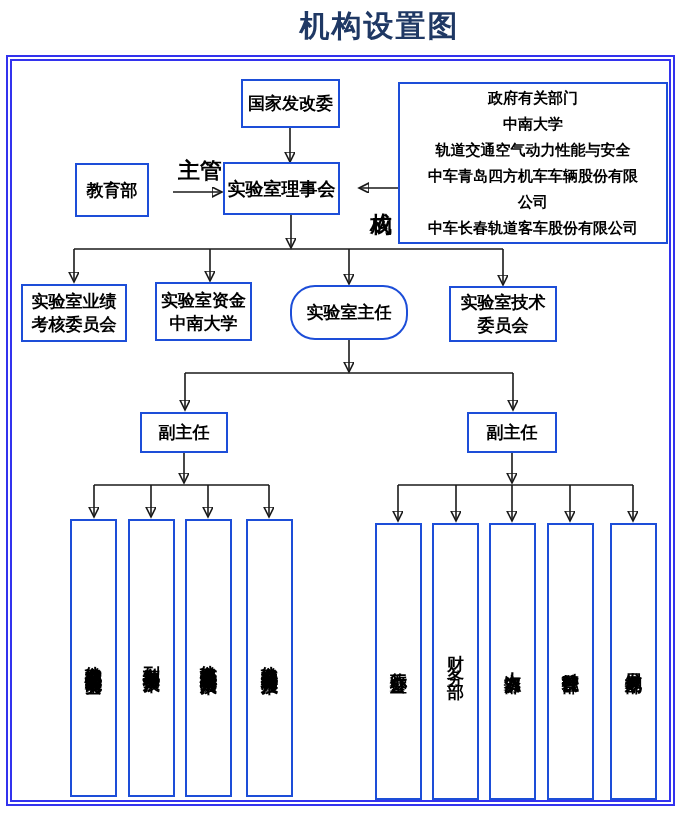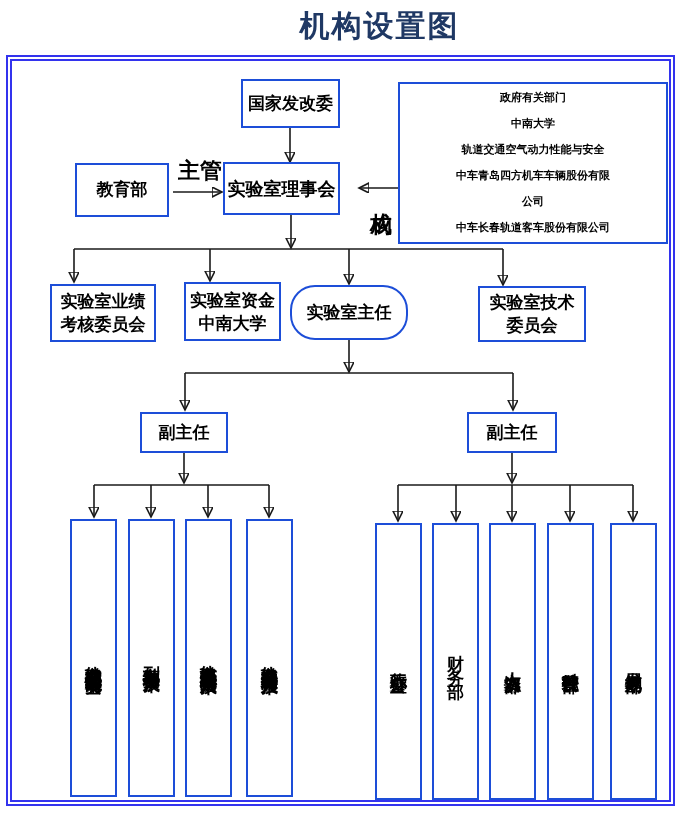--- a/index.html
+++ b/index.html
@@ -18,22 +18,22 @@
   }
   .connectors{position:absolute;left:0;top:0;z-index:1;pointer-events:none;}
   .connectors path{stroke:#1a1a1a;stroke-width:1.6;fill:none;}
   .box{
     position:absolute;box-sizing:border-box;border:2px solid #1d4ed8;background:#fff;
     display:flex;align-items:center;justify-content:center;
     font-weight:bold;font-size:17px;line-height:23px;text-align:center;z-index:2;
   }
   .box .ln{white-space:nowrap;}
   .council{font-size:18px;}
-  .members{flex-direction:column;font-size:11px;line-height:26px;padding:4px 2px;}
-  .twoline{flex-direction:column;margin-left:29px;}
+  .members{flex-direction:column;font-size:15px;line-height:26px;padding:4px 2px;}
+  .twoline{flex-direction:column;}
   .vbox{
     writing-mode:vertical-rl;text-orientation:upright;
     font-size:17px;letter-spacing:1px;padding:4px 0;
   }
   .vbox.spread{letter-spacing:14px;}
   .freelabel{
     position:absolute;font-weight:bold;font-size:22px;text-align:right;z-index:2;
   }
   .vlabel{writing-mode:vertical-rl;text-orientation:upright;line-height:26px;}
 </style>
@@ -77,21 +77,21 @@
     <path d="M398 485 V520" marker-end="url(#ah)"></path>
     <path d="M456 485 V520" marker-end="url(#ah)"></path>
     <path d="M512 485 V520" marker-end="url(#ah)"></path>
     <path d="M570 485 V520" marker-end="url(#ah)"></path>
     <path d="M633 485 V520" marker-end="url(#ah)"></path>
   </g>
 </svg>
 
 <div class="box" style="left:241px;top:79px;width:99px;height:49px;">国家发改委</div>
 
-<div class="box" style="left:75px;top:163px;width:94px;height:54px;font-family:Liberation Mono, monospace;">教育部</div>
+<div class="box" style="left:75px;top:163px;width:74px;height:54px;">教育部</div>
 
 <div class="freelabel" style="left:176px;top:156px;width:46px;">主管</div>
 
 <div class="box council" style="left:223px;top:162px;width:117px;height:53px;">实验室理事会</div>
 
 <div class="freelabel vlabel" style="left:368px;top:139px;height:56px;">构成</div>
 
 <div class="box members" style="left:398px;top:82px;width:270px;height:162px;">
   <div class="ln">政府有关部门</div>
   <div class="ln">中南大学</div>

